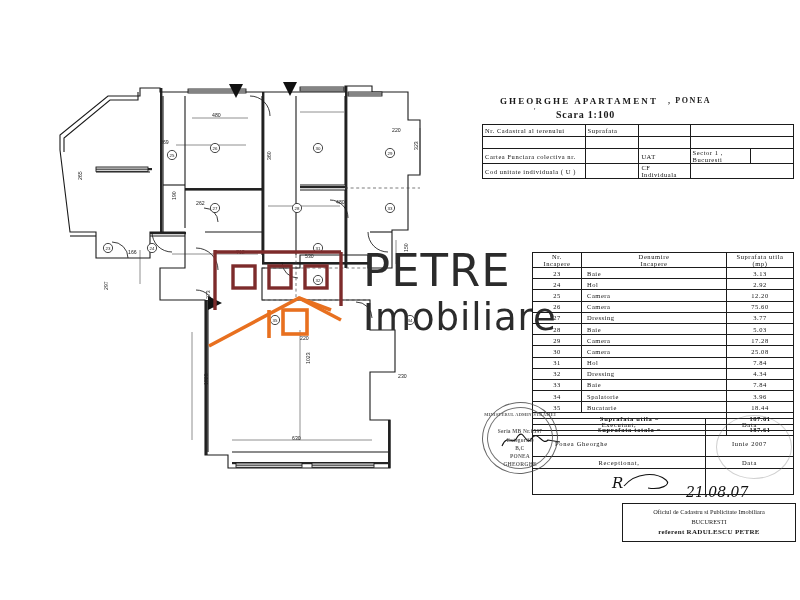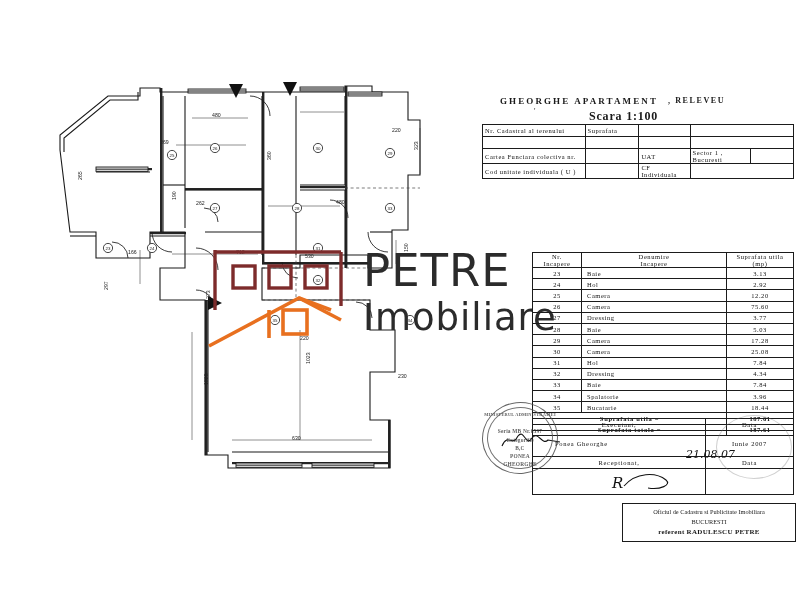--- a/index.html
+++ b/index.html
@@ -13,21 +13,21 @@
   
   #plan{position:absolute;left:0;top:0;width:520px;height:600px;}
 
   
   #logo{position:absolute;left:205px;top:248px;width:320px;height:115px;pointer-events:none;}
   #logo .txt{position:absolute;font-family:"DejaVu Sans",sans-serif;color:#2b2b2b;letter-spacing:1px;}
   #logo .bliss{left:158px;top:-4px;font-size:45px;font-weight:400;}
   #logo .imob{left:158px;top:48px;font-size:37px;font-weight:400;text-align:center;}
   .ttl{position:absolute;left:500px;top:96px;font-size:9px;letter-spacing:2.1px;font-weight:700;color:#1a1a1a;}
   .ttl2{position:absolute;left:668px;top:96px;font-size:8px;letter-spacing:1.6px;font-weight:700;color:#1a1a1a;}
-  .scara{position:absolute;left:556px;top:109px;font-size:12px;letter-spacing:0.8px;font-weight:700;color:#1a1a1a;margin-left:33px;}
+  .scara{position:absolute;left:556px;top:109px;font-size:10px;letter-spacing:0.8px;font-weight:700;color:#1a1a1a;}
   .tick{position:absolute;left:534px;top:107px;font-size:8px;color:#333;}
 
   table.grid{border-collapse:collapse;position:absolute;}
   table.grid td,table.grid th{border:1px solid #1b1b1b;font-size:6.5px;
       font-family:"Liberation Serif",serif;padding:0 2px;color:#111;
       letter-spacing:0.55px;font-weight:400;vertical-align:middle;}
 
   
   #idtable{left:482px;top:124px;width:312px;}
   #idtable td{height:11px;}
@@ -63,21 +63,21 @@
   #stamp .l{position:absolute;width:100%;text-align:center;font-size:5.4px;font-weight:700;
       color:#3a3a3a;font-family:"Liberation Serif",serif;letter-spacing:.2px;}
 
   
   #stamp2{position:absolute;left:716px;top:415px;width:78px;height:66px;opacity:.35;}
   #stamp2 .ring{position:absolute;left:0;top:0;width:74px;height:62px;border:1px solid #777;border-radius:50%;}
 
   
   .hand{position:absolute;font-family:"DejaVu Serif",serif;color:#111;}
   #hand-sign{left:612px;top:474px;font-size:15px;font-style:italic;letter-spacing:-1px;}
-  #hand-date{left:686px;top:448px;font-size:11px;font-style:italic;}
+  #hand-date{left:686px;top:484px;font-size:14px;font-style:italic;}
 </style>
 </head>
 <body>
 
 <div id="page">
 
   <svg id="plan" viewBox="0 0 520 600">
     <g fill="none" stroke="#1a1a1a" stroke-width="1.1" stroke-linejoin="miter">
 
       <path d="M60,150 L60,135 L108,96 L140,96 L140,88 L160,88 L160,92 L345,92 L345,86
@@ -246,21 +246,21 @@
         <path d="M64,62 L64,90"></path>
         <rect x="78" y="62" width="24" height="24"></rect>
         <path d="M94,50 L126,62"></path>
       </g>
     </svg>
     <div class="txt bliss nosel">PETRE</div>
     <div class="txt imob nosel">Imobiliare</div>
   </div>
 
   <div class="ttl nosel">GHEORGHE APARTAMENT</div>
-  <div class="ttl2 nosel">, RELEVEU</div>
+  <div class="ttl2 nosel">, PONEA</div>
   <div class="tick nosel">'</div>
   <div class="scara nosel">Scara 1:100</div>
 
   <table class="grid" id="idtable">
     <tbody>
         <tr>
       <td style="width:108px">Nr. Cadastral al terenului</td>
       <td style="width:52px">Suprafata</td>
       <td style="width:48px"></td>
       <td colspan="2"></td>

